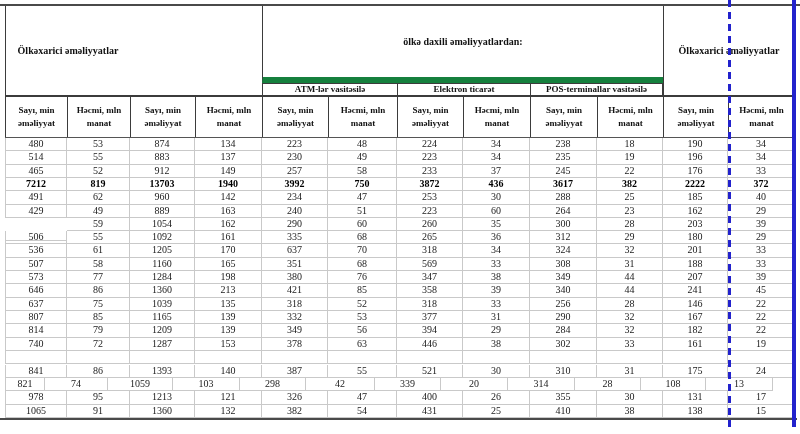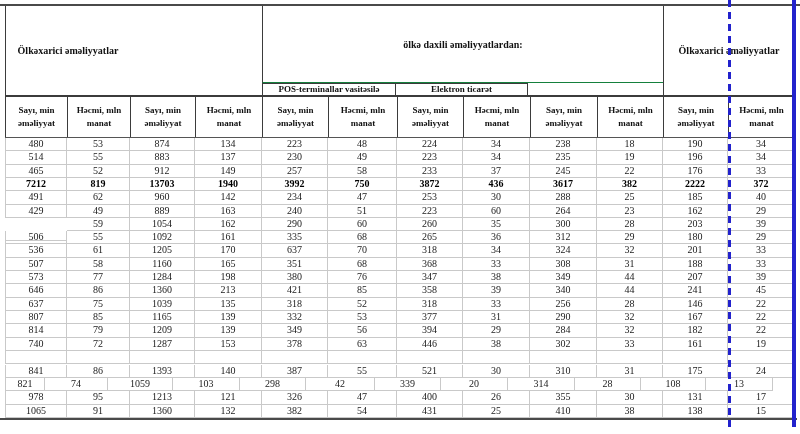--- a/index.html
+++ b/index.html
@@ -9,21 +9,21 @@
   }
   .topline{position:absolute; left:0; top:4px; width:800px; height:2px; background:#4a4a4a;}
   .ghead{
     position:absolute; box-sizing:border-box; background:#fff;
     display:flex; align-items:center; justify-content:center; text-align:center;
     font-weight:bold; font-size:10px; line-height:13px; color:#111;
     border-left:1px solid #3b3b3b; padding:0 6px;
   }
   .g1{left:5px;  top:6px; width:125px; height:89px;}
   .g2{left:130px;top:6px; width:132px; height:89px;}
-  .mid{left:262px;top:6px; width:401px; height:77px; border-bottom:1px solid #15803d;}
+  .mid{left:262px;top:6px; width:401px; height:77px; border-bottom:6px solid #15803d;}
   .g4{left:663px;top:6px; width:132px; height:89px; border-right:1px solid #3b3b3b;}
   .subband{position:absolute; left:262px; top:83px; width:401px; height:12px; display:flex;}
   .subcell{
     box-sizing:border-box; border-left:1px solid #3b3b3b; border-top:1px solid #3b3b3b;
     font-weight:bold; font-size:9px; line-height:11px; text-align:center; color:#111; overflow:hidden;
   }
   .subcell:last-child{border-right:1px solid #3b3b3b;}
   .thick{position:absolute; left:5px; top:95px; width:790px; height:2px; background:#3b3b3b;}
   .chrow{position:absolute; left:5px; top:97px; width:790px; height:40px; display:flex;}
   .hcell{
@@ -58,22 +58,23 @@
   <div class="ghead g1">
     <span>Ölkəxarici əməliyyatlar</span>
   </div>
 
 
   <div class="ghead mid">
     <span>ölkə daxili əməliyyatlardan:</span>
   </div>
 
   <div class="subband">
+    <div class="subcell" style="width:135px">ATM-lər vasitəsilə</div>
+    <div class="subcell" style="width:133px">Elektron ticarət</div>
     <div class="subcell" style="width:133px">POS-terminallar vasitəsilə</div>
-    <div class="subcell" style="width:133px">Elektron ticarət</div>
   </div>
 
   <div class="ghead g4">
     <span>Ölkəxarici əməliyyatlar</span>
   </div>
 
   <div class="thick"></div>
 
   <div id="col-headers" class="chrow">
       <div class="hcell" style="width: 62px;">
@@ -255,21 +256,21 @@
         <div class="dcell" style="width: 65px;">201</div>
         <div class="dcell" style="width: 67px;">33</div>
       </div>
       <div class="drow" style="top: 257.79px;">
         <div class="dcell" style="width: 62px;">507</div>
         <div class="dcell" style="width: 63px;">58</div>
         <div class="dcell" style="width: 65px;">1160</div>
         <div class="dcell" style="width: 67px;">165</div>
         <div class="dcell" style="width: 66px;">351</div>
         <div class="dcell" style="width: 69px;">68</div>
-        <div class="dcell" style="width: 66px;">368</div>
+        <div class="dcell" style="width: 66px;">569</div>
         <div class="dcell" style="width: 67px;">33</div>
         <div class="dcell" style="width: 67px;">308</div>
         <div class="dcell" style="width: 66px;">31</div>
         <div class="dcell" style="width: 65px;">188</div>
         <div class="dcell" style="width: 67px;">33</div>
       </div>
       <div class="drow" style="top: 271.1px;">
         <div class="dcell" style="width: 62px;">573</div>
         <div class="dcell" style="width: 63px;">77</div>
         <div class="dcell" style="width: 65px;">1284</div>

